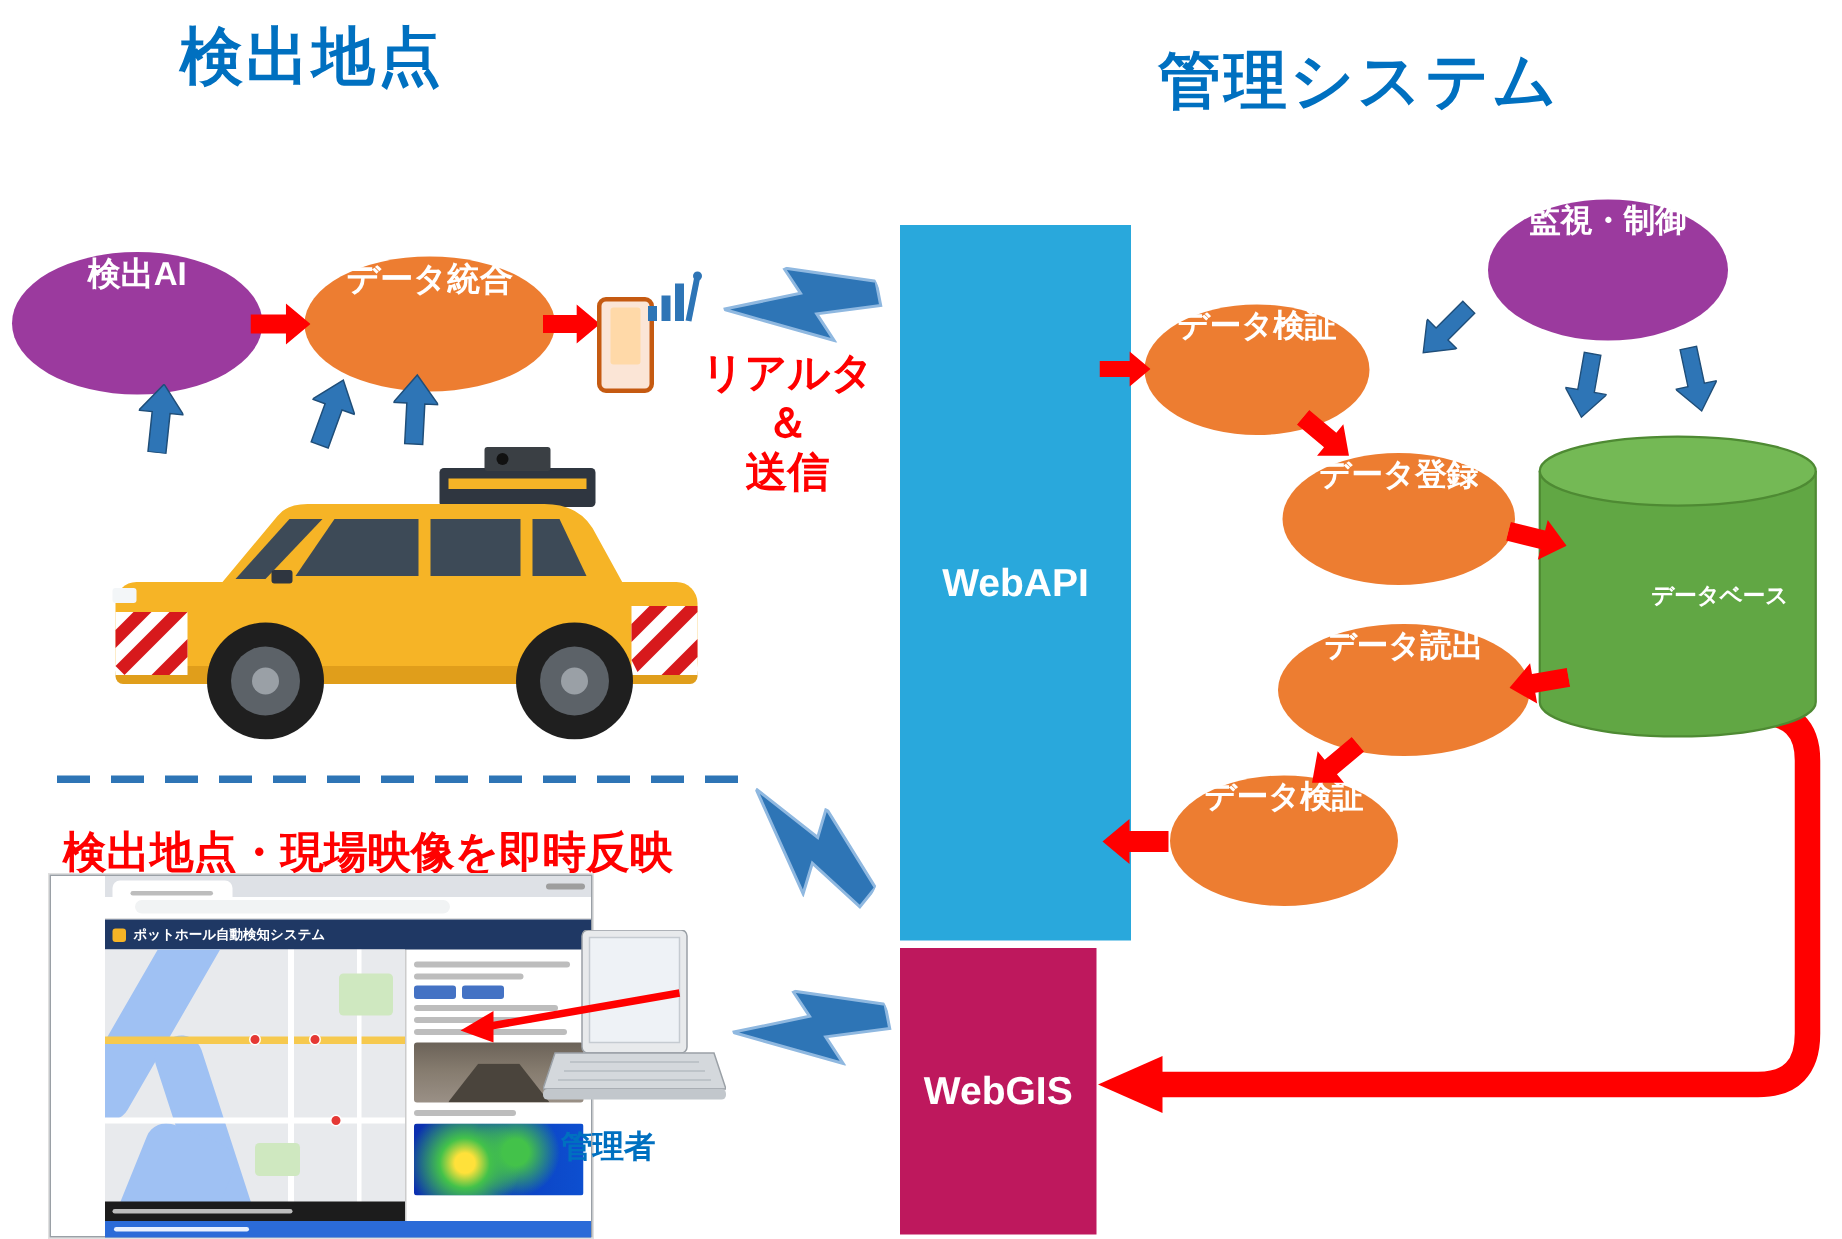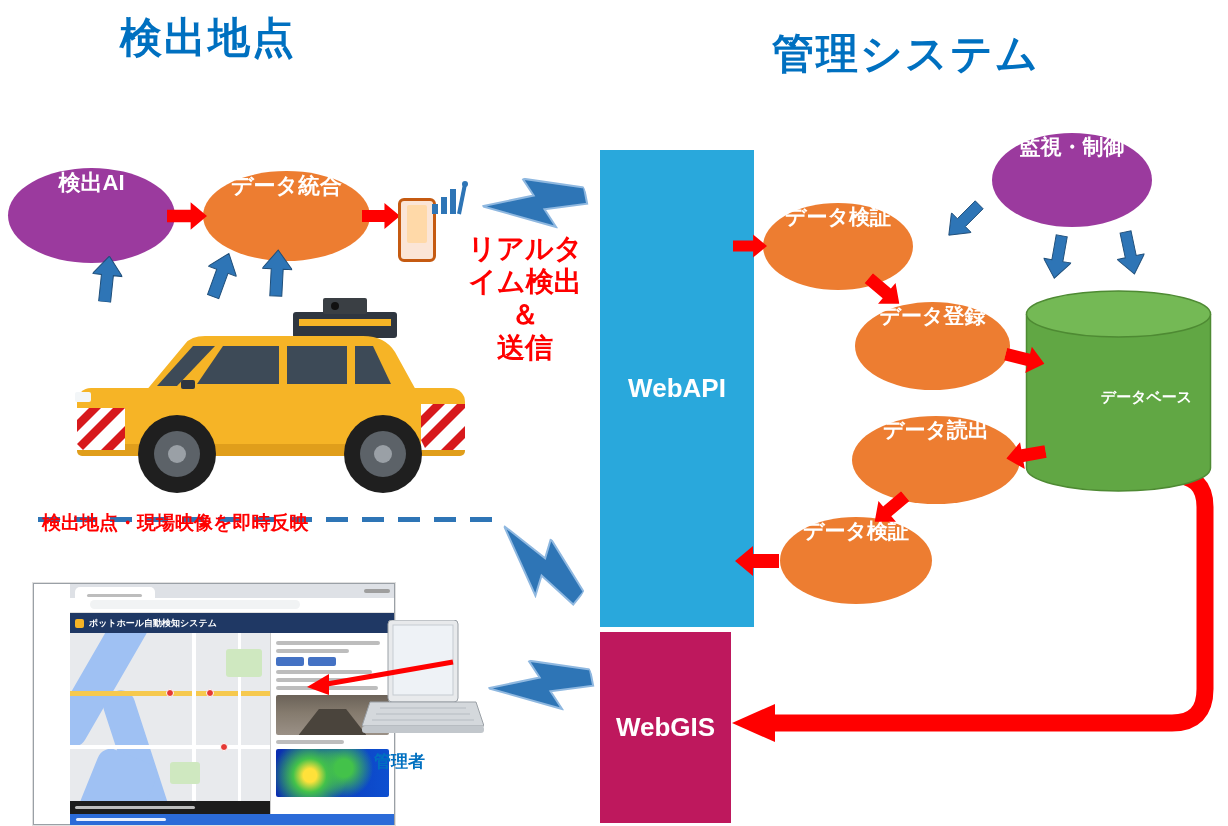--- a/index.html
+++ b/index.html
@@ -113,21 +113,20 @@
     </svg>
   <svg class="bolt" style="left:510px;top:517px;transform:rotate(115deg);" width="60" height="100" viewBox="0 0 60 100">
     <polygon points="34,0 0,52 20,49 8,100 58,42 37,45 50,4" fill="#2E75B6" stroke="#8FB8E0" stroke-width="2"></polygon>
     </svg>
   <svg class="bolt" style="left:513px;top:637px;transform:rotate(65deg);" width="60" height="100" viewBox="0 0 60 100">
     <polygon points="34,0 0,52 20,49 8,100 58,42 37,45 50,4" fill="#2E75B6" stroke="#8FB8E0" stroke-width="2"></polygon>
     </svg>
 
   <div class="abs redtext" style="left:455px;top:232px;width:140px;text-align:center;font-size:28px;line-height:33px;">
     <div>リアルタ</div>
-    <div>イム検出</div>
     <div>＆</div>
     <div>送信</div>
   </div>
 
   <svg class="abs" style="left:65px;top:288px;" width="410" height="205" viewBox="0 0 410 205">
 
     <rect x="228" y="24" width="104" height="26" rx="3" fill="#2f3640"></rect>
     <rect x="234" y="31" width="92" height="7" fill="#F6B426"></rect>
     <rect x="258" y="10" width="44" height="16" rx="2" fill="#3a3f44"></rect>
     <circle cx="270" cy="18" r="4" fill="#111"></circle>
@@ -162,21 +161,21 @@
     <circle cx="112" cy="166" r="39" fill="#1f1f1f"></circle>
     <circle cx="112" cy="166" r="23" fill="#5c6268"></circle>
     <circle cx="112" cy="166" r="9" fill="#9aa0a6"></circle>
     <circle cx="318" cy="166" r="39" fill="#1f1f1f"></circle>
     <circle cx="318" cy="166" r="23" fill="#5c6268"></circle>
     <circle cx="318" cy="166" r="9" fill="#9aa0a6"></circle>
   </svg>
 
   <div class="dashline" style="left:38px;top:517px;width:454px;"></div>
 
-  <div class="abs redtext" style="left:42px;top:510px;font-size:19px;white-space:nowrap;">検出地点・現場映像を即時反映</div>
+  <div class="abs redtext" style="left:42px;top:549px;font-size:29px;white-space:nowrap;">検出地点・現場映像を即時反映</div>
 
   <div class="ss" style="left:33px;top:583px;width:324px;height:240px;padding-left:36px;">
     <div class="ss-tabbar">
       <div class="ss-tab">
           <div class="ss-tabline"></div>
         </div>
       <div class="ss-winbtns"></div>
     </div>
     <div class="ss-addr">
       <div class="ss-addrfield"></div>
@@ -233,21 +232,21 @@
     <line x1="14" y1="94" x2="108" y2="94" stroke="#b6bcc2"></line>
     <line x1="10" y1="100" x2="112" y2="100" stroke="#b6bcc2"></line>
     <rect x="0" y="106" width="122" height="7" rx="3" fill="#c2c7cc"></rect>
   </svg>
 
   <svg class="abs" style="left:295px;top:648px;" width="165" height="50" viewBox="0 0 165 50">
     <line x1="158" y1="14" x2="32" y2="36" stroke="#FF0000" stroke-width="5"></line>
     <polygon points="34,26 34,47 12,39" fill="#FF0000"></polygon>
   </svg>
 
-  <div class="abs" style="left:374px;top:750px;font-size:17px;font-weight:bold;color:#0070C0;">管理者</div>
+  <div class="abs" style="left:374px;top:750px;font-size:21px;font-weight:bold;color:#0070C0;">管理者</div>
 
   <div class="ellipse purple" style="left:992px;top:133px;width:160px;height:94px;font-size:21px;">
     <span>監視・制御</span>
   </div>
 
   <svg class="abs" style="left:1025px;top:290px;" width="187" height="202" viewBox="0 0 187 202">
     <path d="M 1.5,24 L 1.5,178 A 92,23 0 0 0 185.5,178 L 185.5,24" fill="#61A744" stroke="#4E8A33" stroke-width="1.5"></path>
     <ellipse cx="93.5" cy="24" rx="92" ry="23" fill="#74B955" stroke="#4E8A33" stroke-width="1.5"></ellipse>
   </svg>
   <div class="abs" style="left:1025px;top:388px;width:187px;text-align:center;color:#fff;font-weight:bold;font-size:15px;margin-left:28px;">データベース</div>

